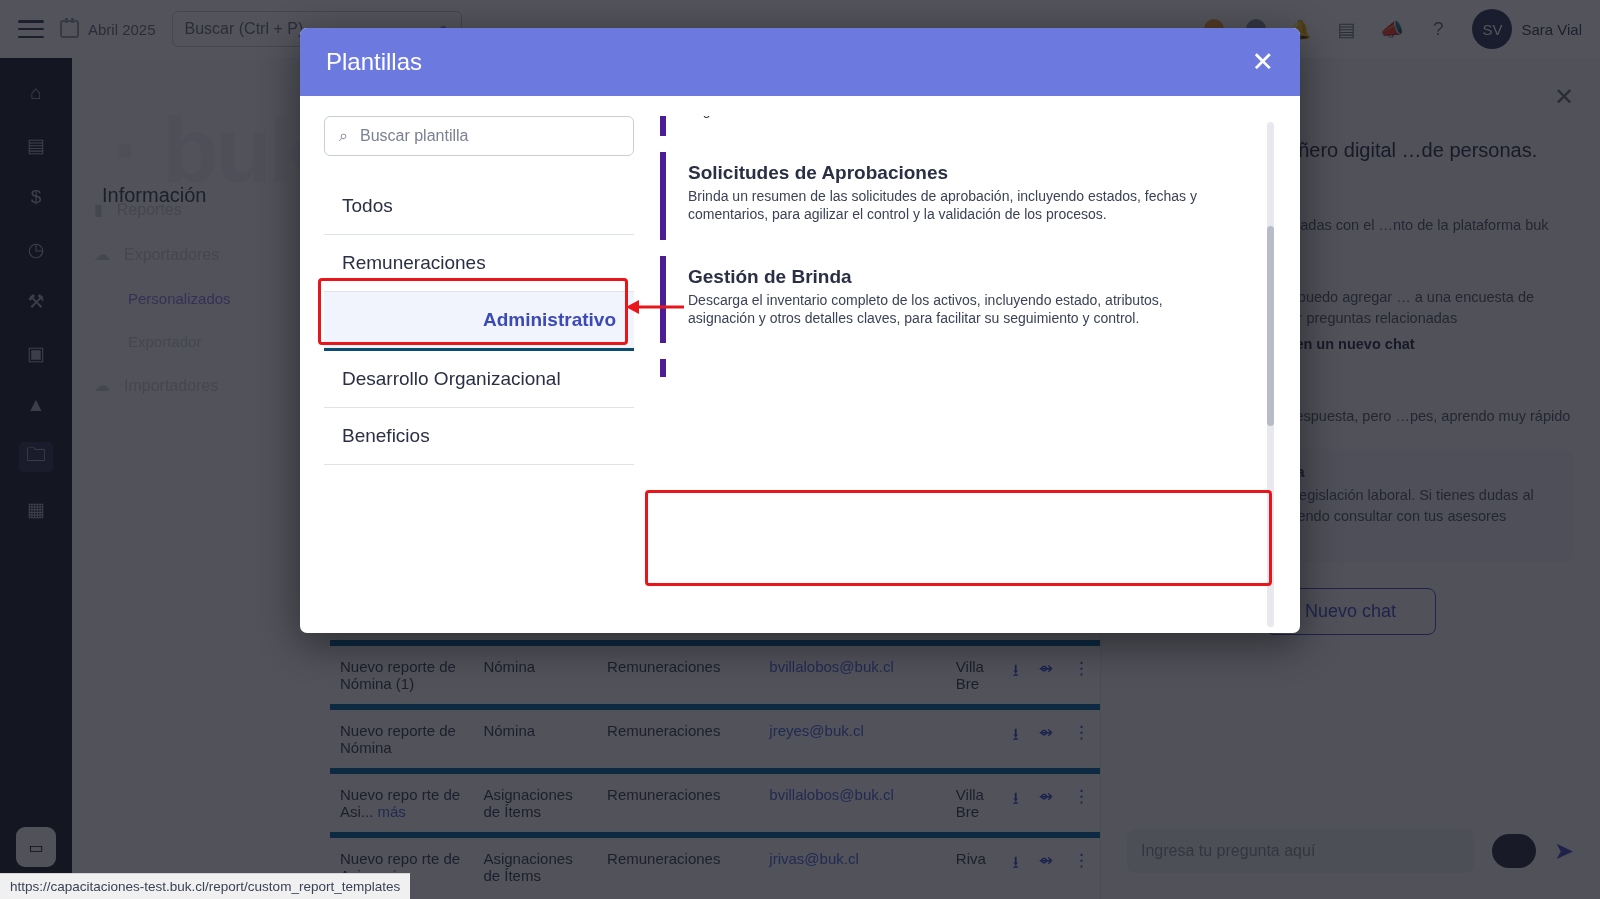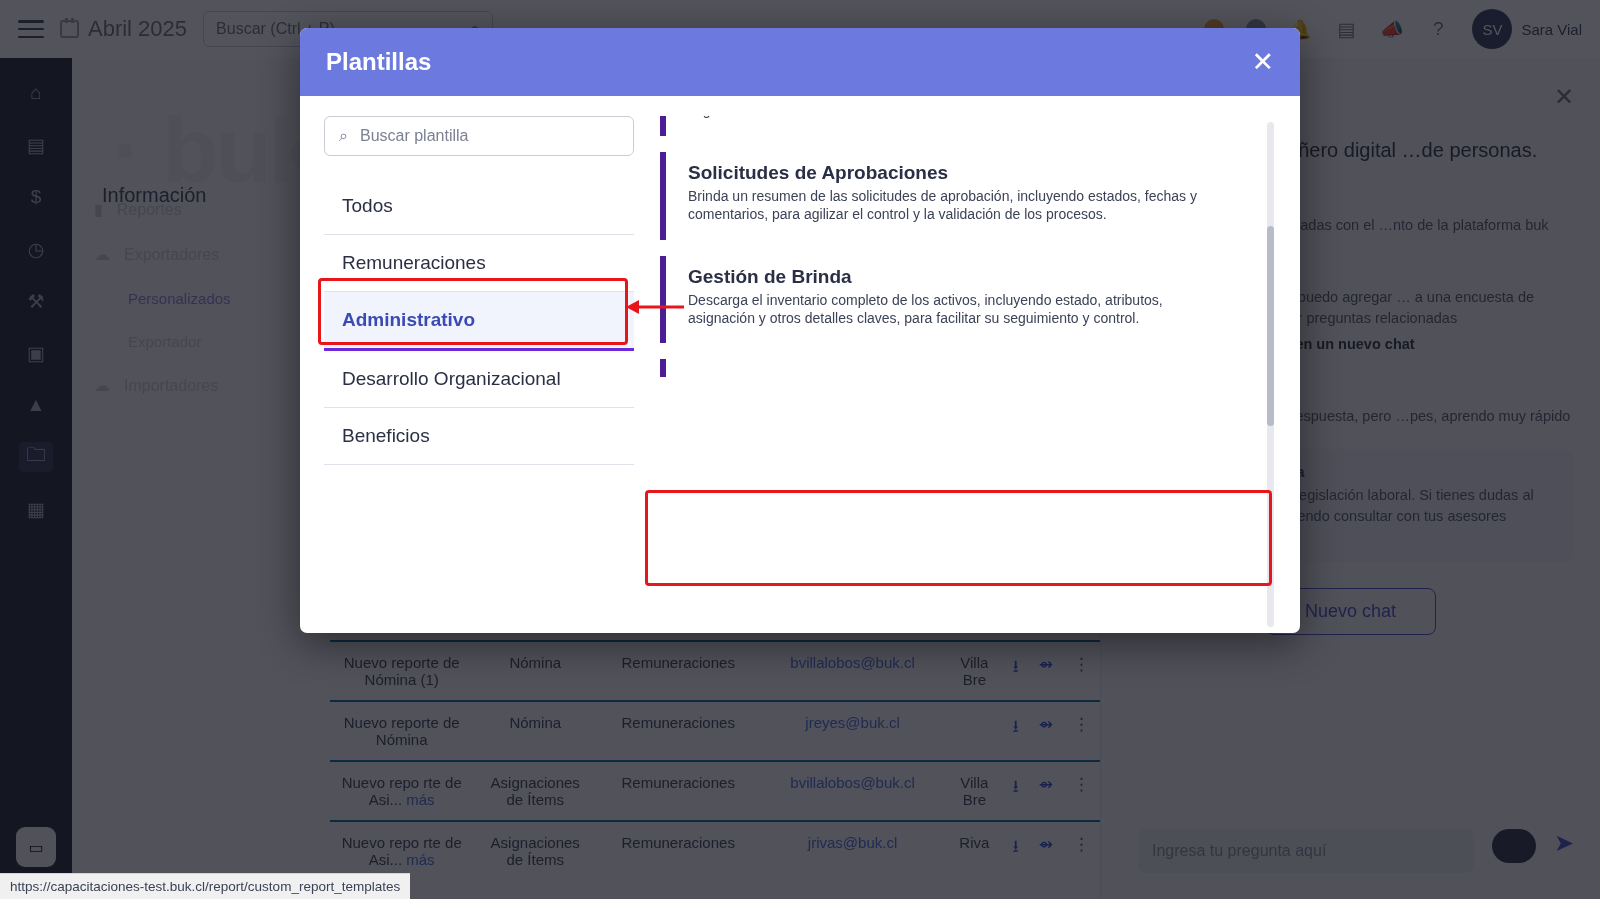--- a/index.html
+++ b/index.html
@@ -15,21 +15,21 @@
   
   .bg-layer { position: absolute; inset: 0; background: #f1f2f6; }
 
   .topbar {
     position: absolute; top: 0; left: 0; right: 0; height: 58px;
     background: #ffffff; display: flex; align-items: center;
     padding: 0 18px; gap: 16px; z-index: 2;
   }
   .hamburger { width: 26px; height: 18px; display: flex; flex-direction: column; justify-content: space-between; cursor: pointer; }
   .hamburger span { display: block; height: 2.5px; background: #3c4257; border-radius: 2px; }
-  .month-chip { display: flex; align-items: center; gap: 9px; color: #6b7280; font-size: 22px; text-align: center; }
+  .month-chip { display: flex; align-items: center; gap: 9px; color: #6b7280; font-size: 15px; text-align: center; }
   .cal-ic { width: 19px; height: 18px; border: 2px solid #9aa0ae; border-radius: 3px; position: relative; }
   .cal-ic::before { content: ""; position: absolute; top: -4px; left: 3px; width: 3px; height: 5px; background: #9aa0ae; }
   .cal-ic::after { content: ""; position: absolute; top: -4px; right: 3px; width: 3px; height: 5px; background: #9aa0ae; }
   .searchbox {
     width: 290px; height: 36px; border: 1px solid #c9cdd6; border-radius: 6px;
     display: flex; align-items: center; padding: 0 12px; color: #6b7280; font-size: 16px;
     background: #fff; justify-content: space-between;
   }
   .searchbox .mag { color: #2f4dd4; font-size: 19px; }
   .topbar-right { margin-left: auto; display: flex; align-items: center; gap: 22px; }
@@ -54,41 +54,41 @@
 
   .nav-block { position: absolute; top: 187px; left: 0; width: 310px; color: #c9ccd8; }
   .nav-row { display: flex; align-items: center; gap: 14px; padding: 13px 22px; font-size: 16px; }
   .nav-row.sub { padding-left: 56px; font-size: 15px; }
   .nav-row.highlight { color: #8f7fe8; }
   .chev { margin-left: auto; font-size: 12px; opacity: .8; }
 
   .table-area { position: absolute; left: 330px; right: 500px; top: 640px; bottom: 0; }
   .tbl { width: 100%; border-collapse: collapse; font-size: 15px; color: #3c4257; }
   .tbl td { padding: 12px 10px; vertical-align: top; }
-  .tbl tr { border-top: 2px solid #0369a1; text-align: center; }
+  .tbl tr { border-top: 6px solid #0369a1; }
   .mail { color: #4a6bdd; }
   .more-link { color: #4a6bdd; }
   .rowicons { display: flex; gap: 20px; color: #2f4dd4; font-size: 17px; }
 
   
   .copilot {
     position: absolute; top: 58px; right: 0; width: 500px; bottom: 0;
     background: #f3f4f8; border-left: 1px solid #e3e5ec; padding: 24px 26px;
     color: #3c4257; z-index: 2;
   }
   .cp-head { display: flex; align-items: center; justify-content: space-between; font-size: 25px; color: #2b2f45; }
   .cp-close { font-size: 24px; color: #6b7280; cursor: pointer; }
   .cp-lead { margin-top: 26px; font-size: 20px; line-height: 1.35; color: #2b2f45; }
   .cp-q { margin-top: 26px; font-size: 17px; font-weight: bold; color: #2b2f45; }
   .cp-p { font-size: 14.5px; line-height: 1.45; color: #555a6b; margin-top: 5px; }
   .cp-strong { font-weight: bold; color: #2b2f45; }
   .cp-note { margin-top: 22px; display: flex; gap: 12px; background: #ebedf3; border-radius: 10px; padding: 14px; }
   .cp-note-ic { width: 34px; height: 34px; border-radius: 8px; background: #dfe2ea; display: flex; align-items: center; justify-content: center; font-size: 17px; }
   .cp-btn { margin: 26px auto 0; display: block; width: 170px; text-align: center; padding: 12px 0; border: 1.5px solid #4a4ec8; border-radius: 8px; color: #4a4ec8; font-size: 18px; background: #f3f4f8; cursor: pointer; }
-  .cp-input-row { position: absolute; left: 37px; right: 26px; bottom: 26px; display: flex; gap: 18px; }
+  .cp-input-row { position: absolute; left: 26px; right: 26px; bottom: 26px; display: flex; align-items: center; gap: 18px; }
   .cp-input { flex: 1; height: 44px; background: #e9ebf1; border-radius: 8px; display: flex; align-items: center; padding: 0 14px; color: #8a8f9e; font-size: 16px; }
   .cp-mic { width: 44px; height: 34px; border-radius: 17px; background: #2b2f45; }
   .cp-send { color: #4a4ec8; font-size: 24px; }
 
   .statusbar {
     position: absolute; left: 0; bottom: 0; height: 26px; padding: 0 10px;
     background: #f0f0f0; border-top: 1px solid #d6d6d6; color: #3c4257;
     font-size: 13.5px; display: flex; align-items: center; z-index: 6;
   }
 
@@ -99,34 +99,34 @@
   .modal {
     position: absolute; left: 300px; top: 28px; width: 1000px; height: 605px;
     background: #ffffff; border-radius: 7px; z-index: 5; overflow: hidden;
     box-shadow: 0 10px 40px rgba(0,0,0,.45);
     display: flex; flex-direction: column;
   }
   .modal-head {
     height: 68px; background: #6c7ae0; color: #fff; display: flex; align-items: center;
     justify-content: space-between; padding: 0 26px;
   }
-  .modal-title { font-size: 24px; font-weight: bold; }
+  .modal-title { font-size: 24px; font-weight: normal; }
   .modal-x { font-size: 27px; cursor: pointer; line-height: 1; }
   .modal-body { flex: 1; display: flex; padding: 20px 24px 0 24px; gap: 26px; min-height: 0; }
 
   .left-col { width: 310px; flex: 0 0 310px; }
   .tpl-search {
     height: 40px; border: 1px solid #c9cdd6; border-radius: 6px; display: flex; align-items: center;
     gap: 12px; padding: 0 14px; color: #7b8093; font-size: 16px; background: #fff;
   }
   .cat-list { margin-top: 22px; }
   .cat-item {
     padding: 17px 18px; font-size: 19px; color: #2b2f45; border-bottom: 1px solid #dfe2ea; cursor: pointer;
   }
-  .cat-item.selected { color: #3b4ab5; font-weight: bold; background: #f2f4fd; border-bottom: 3px solid #6d28d9; }
+  .cat-item.selected { color: #3b4ab5; font-weight: bold; background: #f2f4fd; border-bottom: 3px solid #0c4a6e; text-align: right; }
 
   .highlight-box { position: absolute; border: 3px solid #e8161a; border-radius: 4px; pointer-events: none; z-index: 7; }
   .arrow-line { position: absolute; z-index: 7; }
 
   .right-col { flex: 1; position: relative; min-width: 0; overflow: hidden; }
   .cards { position: absolute; inset: 0; overflow: hidden; padding-right: 22px; }
   .card {
     background: #fff; border-left: 6px solid #4c1d95; padding: 10px 22px 16px 22px;
     margin-bottom: 16px; cursor: pointer;
   }

